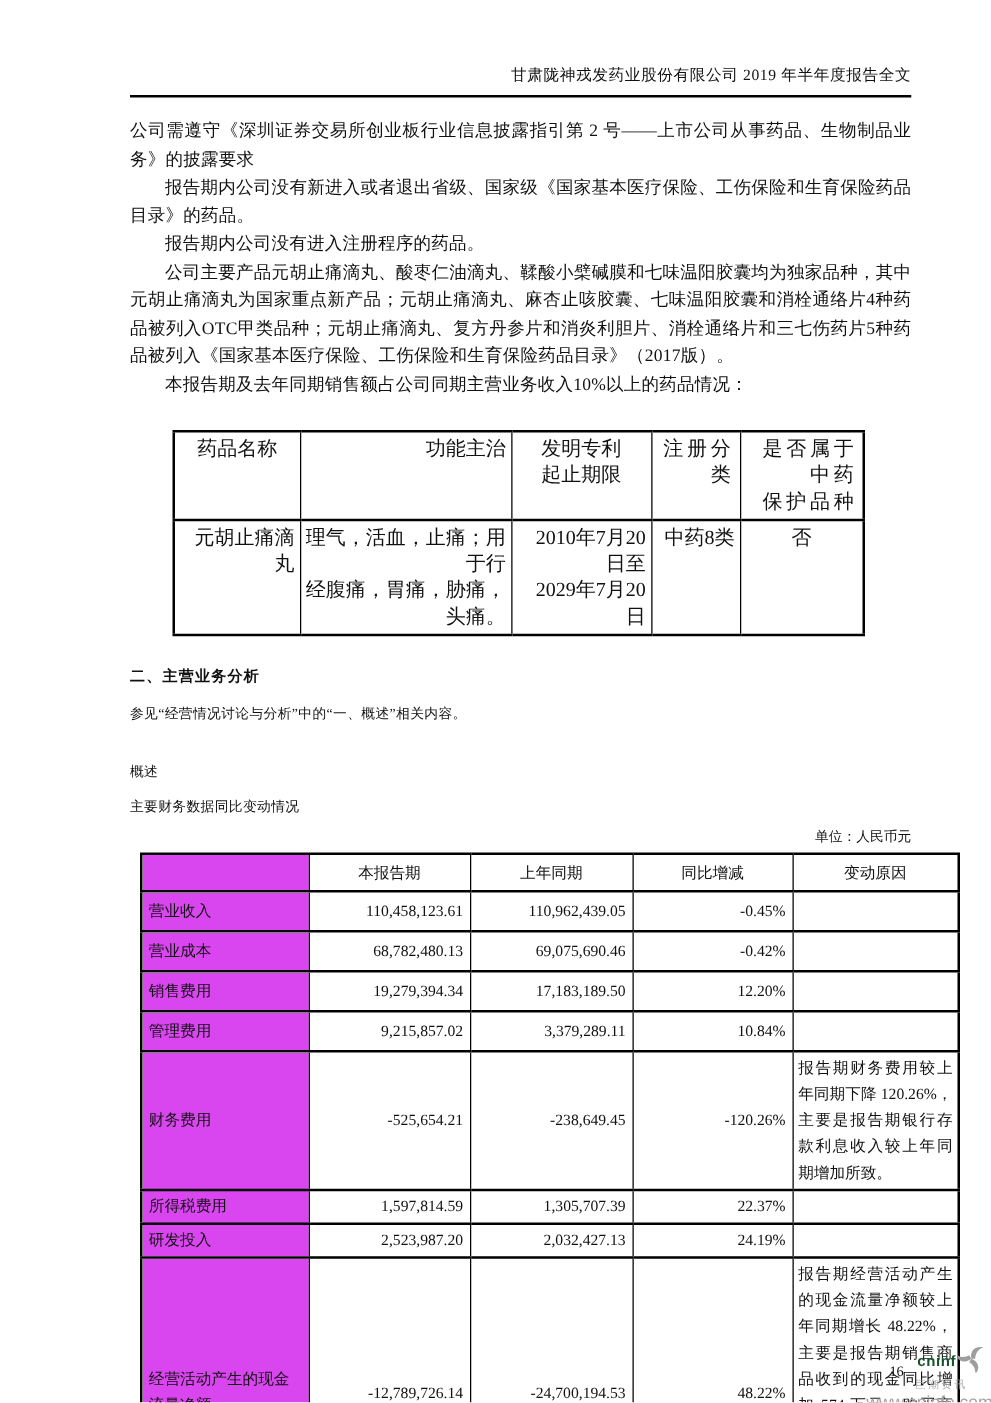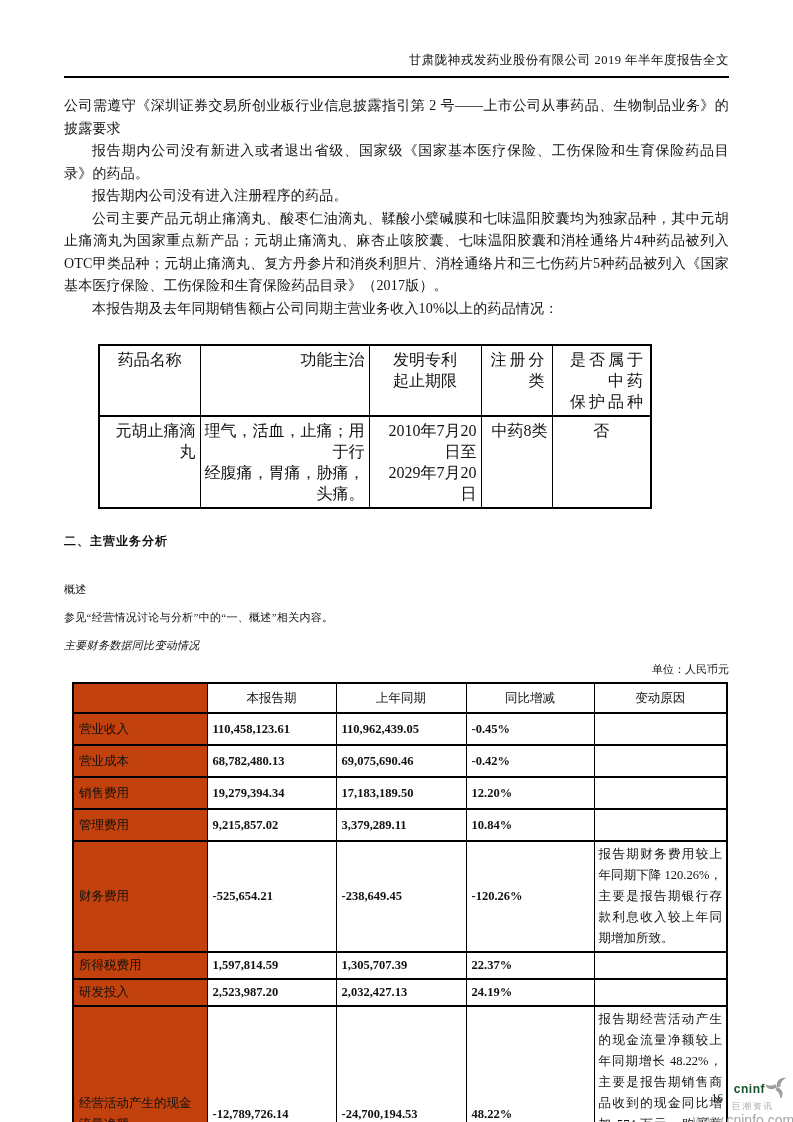--- a/index.html
+++ b/index.html
@@ -5,20 +5,21 @@
   * { margin: 0; padding: 0; box-sizing: border-box; }
   html, body { background: #ffffff; }
   .page {
     position: relative;
     width: 793px; height: 1122px;
     margin: 0 auto;
     background: #ffffff;
     color: #111;
     font-family: "Liberation Serif", "DejaVu Serif", serif;
     overflow: hidden;
+    padding-left: 40px;
   }
   .content { padding: 52px 64px 0 64px; }
 
   
   .doc-header {
     text-align: right;
     font-size: 12.5px;
     letter-spacing: 0.5px;
     padding-bottom: 7px;
     border-bottom: 2px solid #000;
@@ -62,43 +63,43 @@
   .section-heading {
     margin: 24px 0 0 0;
     font-family: Liberation Serif, serif;
     font-weight: bold;
     font-size: 12px;
     letter-spacing: 1px;
   }
   .sub-label { font-size: 11px; letter-spacing: 0.3px; }
   .lbl-overview { margin-top: 32px; }
   .lbl-ref { margin-top: 13px; }
-  .lbl-findata { margin-top: 13px; font-style: italic; }
+  .lbl-findata { margin-top: 13px; }
   .unit-label { margin-top: 9px; text-align: right; font-size: 11px; }
 
   
   .fin-table {
     border-collapse: collapse;
     table-layout: fixed;
     width: 654px;
     margin: 5px 0 0 8px;
     font-size: 12.5px;
     line-height: 21px;
   }
   .fin-table { border: 2px solid #000; }
   .fin-table td {
     border: 1px solid #000;
     border-top-width: 2px; border-bottom-width: 2px;
     padding: 2px 5px;
     vertical-align: middle;
     overflow: hidden;
   }
   .fin-table .hdr td { text-align: center; height: 30px; }
-  .fin-table .row-label { background: #c2410c; text-align: left; }
-  .fin-table .num { font-variant-numeric: tabular-nums; font-weight: bold; }
+  .fin-table .row-label { background: #d946ef; text-align: left; }
+  .fin-table .num { text-align: right; font-variant-numeric: tabular-nums; }
   .fin-table .reason { text-align: justify; line-height: 21px; padding: 2px 4px; }
   .r-std  { height: 32px; }
   .r-fin  { height: 106px; }
   .r-slim { height: 23px; }
   .r-cash { height: 184px; }
 
   
   .page-number {
     position: absolute;
     right: 70px; top: 1092px;
@@ -157,22 +158,22 @@
         <td class="dt-l">2010年7月20日至
 2029年7月20日</td>
         <td class="dt-l">中药8类</td>
         <td class="dt-c">否</td>
       </tr>
     </tbody>
       </table>
 
     <h2 class="section-heading">二、主营业务分析</h2>
 
+    <div class="sub-label lbl-ref">参见“经营情况讨论与分析”中的“一、概述”相关内容。</div>
     <div class="sub-label lbl-overview">概述</div>
-    <div class="sub-label lbl-ref">参见“经营情况讨论与分析”中的“一、概述”相关内容。</div>
     <div class="sub-label lbl-findata">主要财务数据同比变动情况</div>
     <div class="unit-label">单位：人民币元</div>
 
     <table class="fin-table">
       <colgroup>
         <col style="width:134px">
           <col style="width:129px">
           <col style="width:130px">
           <col style="width:128px">
           <col style="width:133px">

